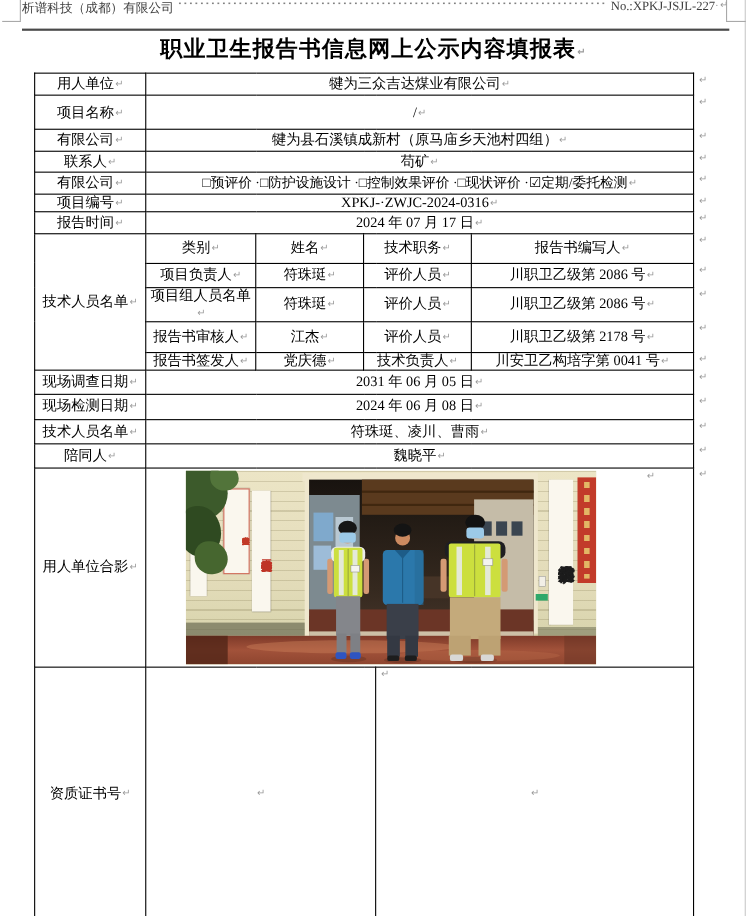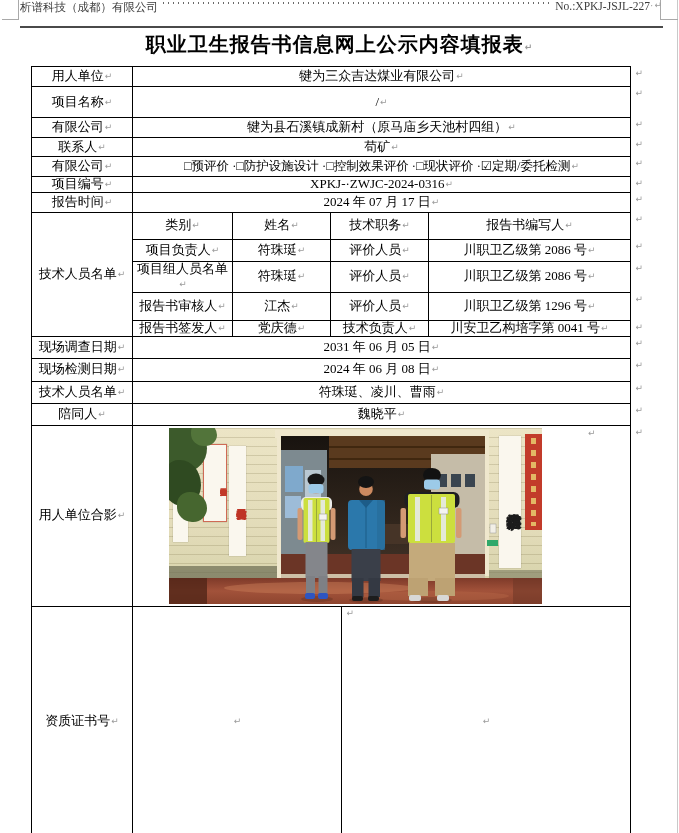--- a/index.html
+++ b/index.html
@@ -131,21 +131,21 @@
     <tr style="height:28px">
       <td><span>项目组人员名单</span><span class="pm">↵</span></td>
       <td><span>符珠珽</span><span class="pm">↵</span></td>
       <td colspan="2"><span>评价人员</span><span class="pm">↵</span></td>
       <td><span>川职卫乙级第 2086 号</span><span class="pm">↵</span><span class="rem">↵</span></td>
     </tr>
     <tr style="height:28px">
       <td><span>报告书审核人</span><span class="pm">↵</span></td>
       <td><span>江杰</span><span class="pm">↵</span></td>
       <td colspan="2"><span>评价人员</span><span class="pm">↵</span></td>
-      <td><span>川职卫乙级第 1296 号</span><span class="pm">↵</span><span class="rem">↵</span></td>
+      <td><span>川职卫乙级第 2178 号</span><span class="pm">↵</span><span class="rem">↵</span></td>
     </tr>
     <tr style="height:16px">
       <td><span>报告书签发人</span><span class="pm">↵</span></td>
       <td><span>党庆德</span><span class="pm">↵</span></td>
       <td colspan="2"><span>技术负责人</span><span class="pm">↵</span></td>
       <td><span>川安卫乙构培字第 0041 号</span><span class="pm">↵</span><span class="rem">↵</span></td>
     </tr>
 
     <tr style="height:22px">
       <td class="lab"><span>现场调查日期</span><span class="pm">↵</span></td>

